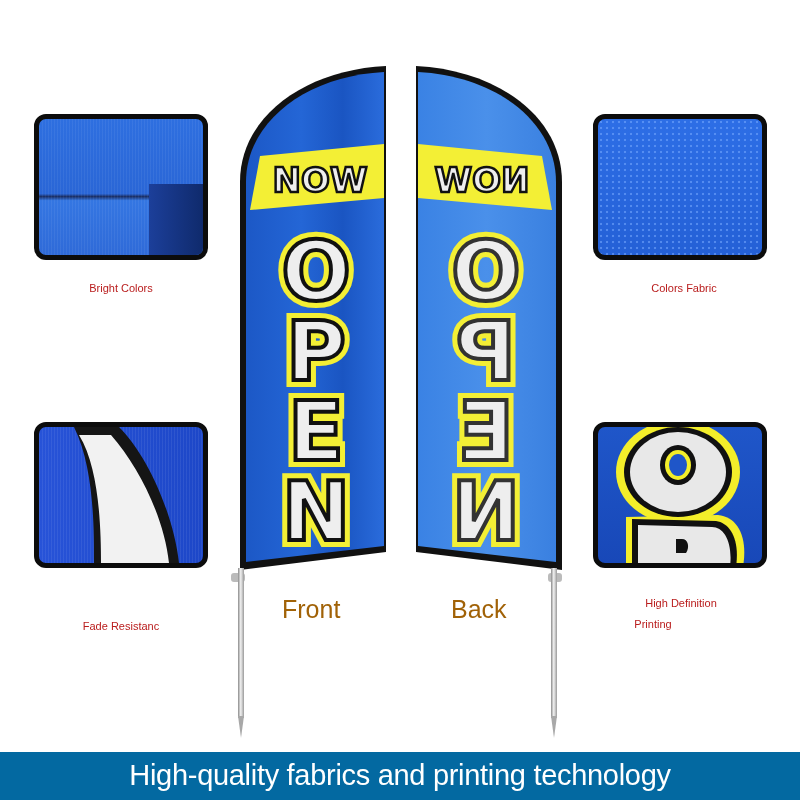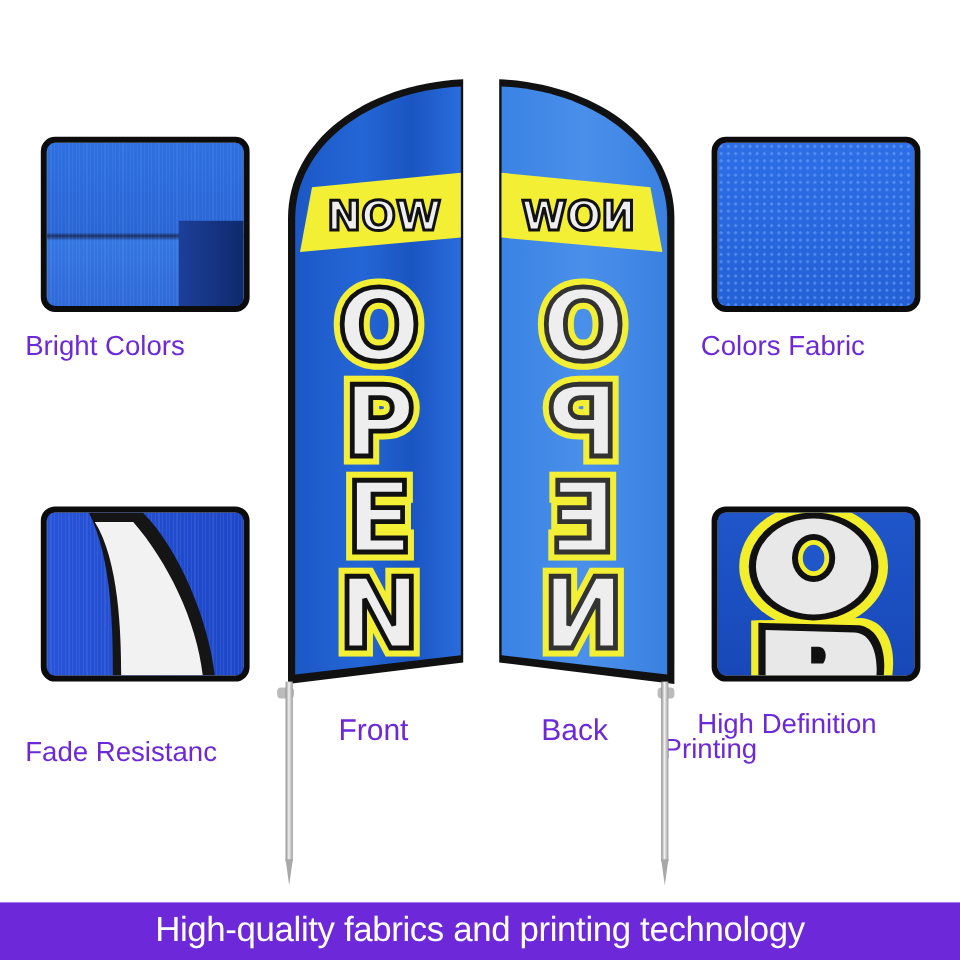--- a/index.html
+++ b/index.html
@@ -1,35 +1,35 @@
 <!DOCTYPE html>
 <html><head>
 <meta charset="utf-8">
 <style>
   html,body{margin:0;padding:0;background:#fff;}
   body{width:800px;height:800px;position:relative;overflow:hidden;font-family:"Liberation Sans",sans-serif;}
   .thumb{position:absolute;width:174px;height:146px;border:5px solid #0c0c0c;border-radius:12px;overflow:hidden;box-sizing:border-box;}
-  .cap{position:absolute;font-size:23px;color:#6d28d9;width:200px;line-height:21px;}
+  .cap{position:absolute;font-size:11px;color:#b91c1c;text-align:center;width:200px;line-height:21px;}
   .t1{left:35px;left:34px;top:114px;background:
       repeating-linear-gradient(90deg,rgba(255,255,255,0.06) 0 1px,transparent 1px 3px),
       linear-gradient(180deg,#2e6fe0 0%,#2a66d6 55%,#1a2f66 57%,#3476e2 60%,#2f6ad8 100%);}
   .t1 .dark{position:absolute;right:0;top:48%;width:33%;height:52%;background:linear-gradient(90deg,#1c3f9a,#0f2a6c);}
   .t2{left:593px;top:114px;background:
       radial-gradient(circle at 3px 3px,rgba(120,170,255,0.55) 1px,transparent 1.6px) 0 0/6px 6px,
       linear-gradient(180deg,#2d6ee6,#2460d6);}
   .t3{left:34px;top:422px;background:
       repeating-linear-gradient(90deg,rgba(255,255,255,0.07) 0 1px,transparent 1px 3px),
       linear-gradient(90deg,#2753d8,#1d47c8);}
   .t4{left:593px;top:422px;background:linear-gradient(180deg,#1f56c9,#1848b8);}
   .flag{position:absolute;top:64px;}
   .pole{position:absolute;width:6px;background:linear-gradient(90deg,#8a8a8a,#f1f1f1 45%,#9a9a9a);}
   .spike{position:absolute;width:0;height:0;border-left:3px solid transparent;border-right:3px solid transparent;border-top:22px solid #a8a8a8;}
   .clip{position:absolute;width:14px;height:9px;background:#bbb;border-radius:3px;}
-  .big{position:absolute;font-size:25px;color:#6d28d9;}
-  .banner{position:absolute;left:0;top:752px;width:800px;height:48px;background:#6d28d9;color:#fff;font-size:29px;text-align:center;line-height:46px;letter-spacing:-0.3px;}
+  .big{position:absolute;font-size:25px;color:#a16207;}
+  .banner{position:absolute;left:0;top:752px;width:800px;height:48px;background:#0369a1;color:#fff;font-size:29px;text-align:center;line-height:46px;letter-spacing:-0.3px;}
   .fl-text{font-family:"DejaVu Sans",sans-serif;font-weight:900;}
 </style>
 </head>
 <body>
 
 <div class="thumb t1">
   <div class="dark"></div>
 </div>
 <div class="cap" style="left:21px;top:278px;">Bright Colors</div>
 

